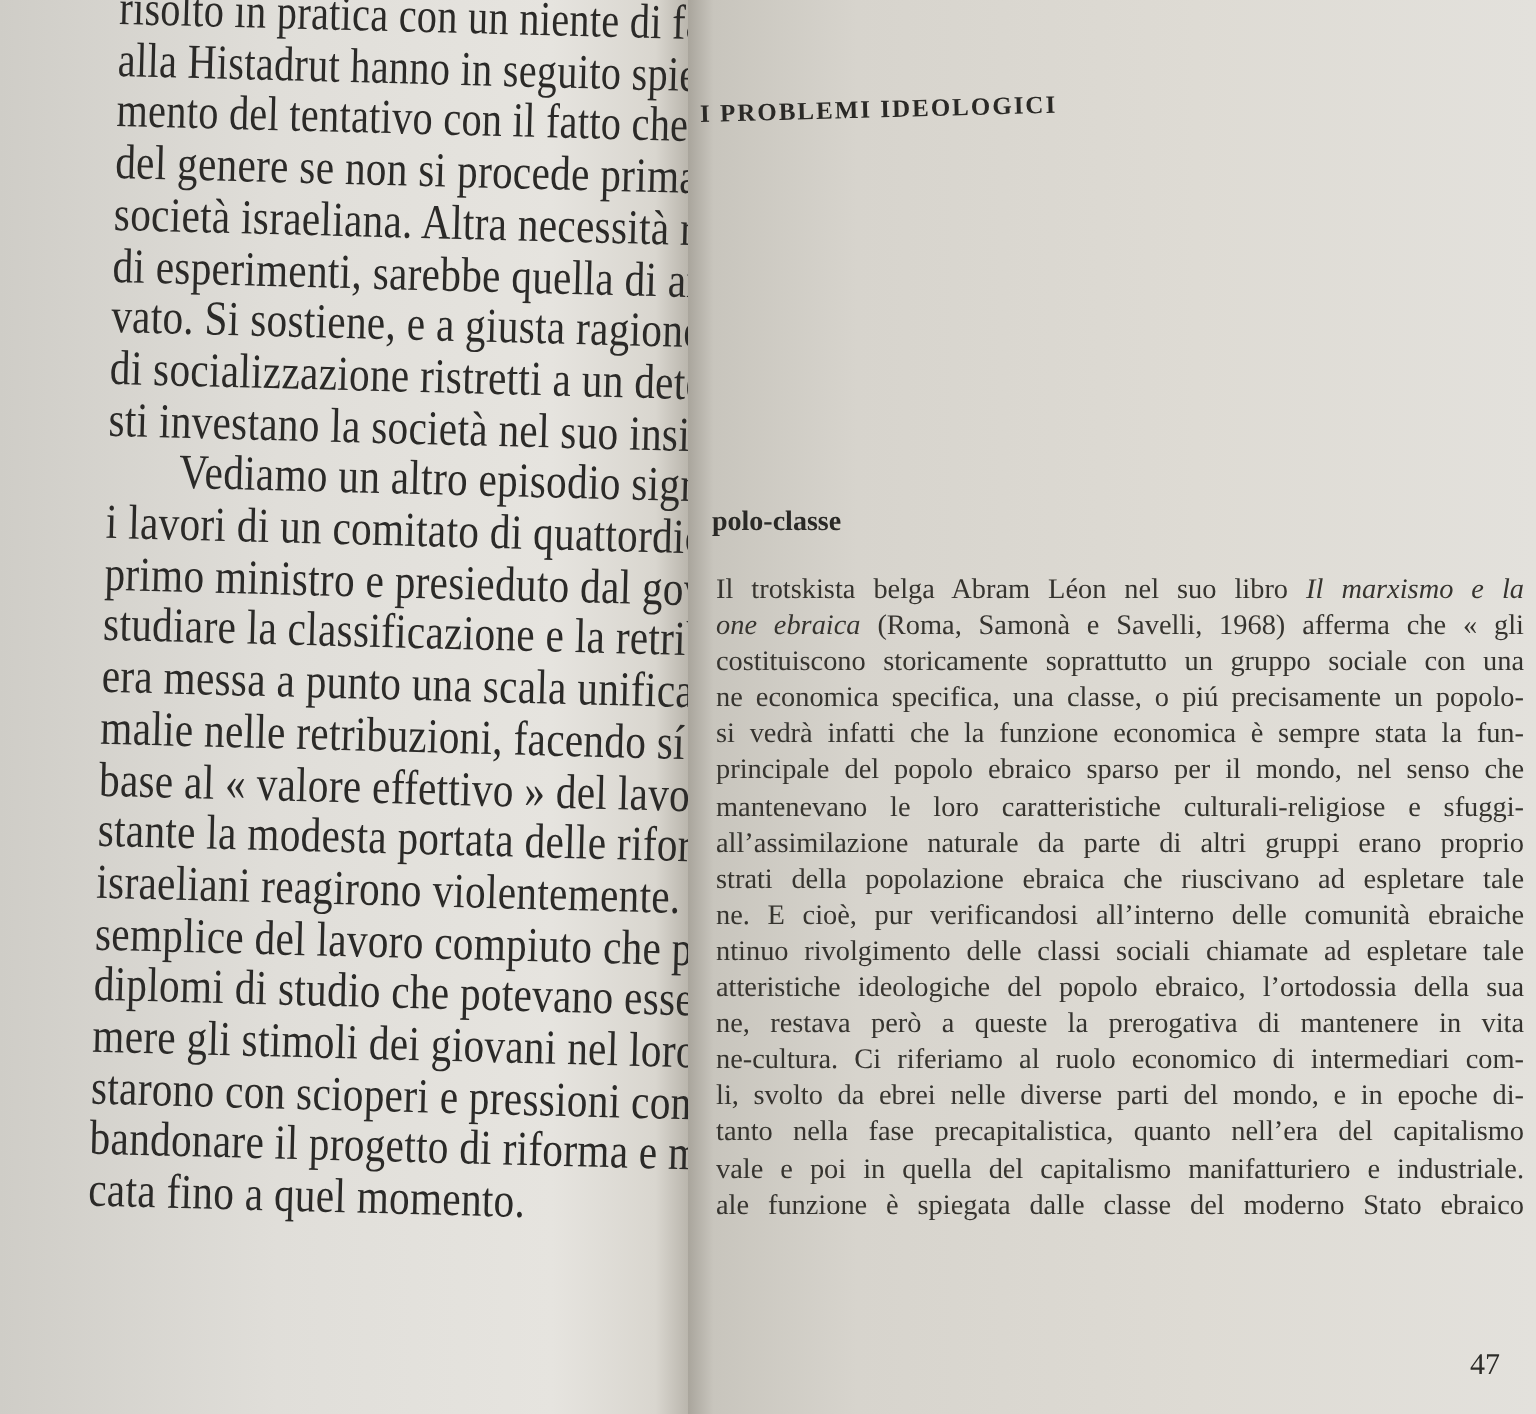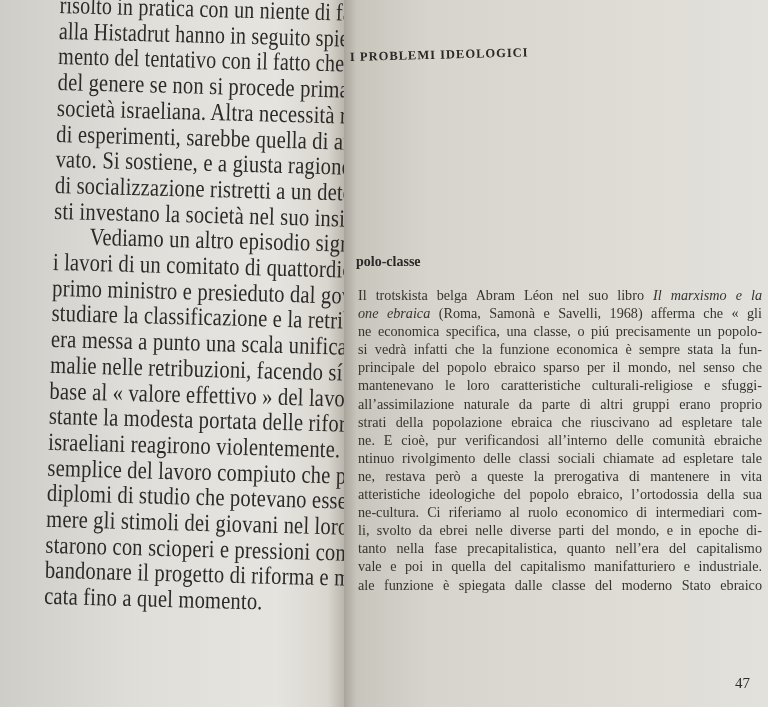--- a/index.html
+++ b/index.html
@@ -87,30 +87,31 @@
         <span class="left-line"><span class="squeeze" style="transform: scaleX(0.84);">cata fino a quel momento.</span></span>
       </div>
   </div>
 
   <div class="right-page">
     <div class="chapter-title">I PROBLEMI IDEOLOGICI</div>
     <div class="section-title">polo-classe</div>
     <div class="right-text" id="right-text">
         <span class="right-line"><span>Il trotskista belga Abram Léon nel suo libro </span><em>Il marxismo e la</em></span>
         <span class="right-line"><span></span><em>one ebraica</em><span> (Roma, Samonà e Savelli, 1968) afferma che « gli</span></span>
+        <span class="right-line"><span>costituiscono storicamente soprattutto un gruppo sociale con una</span></span>
         <span class="right-line"><span>ne economica specifica, una classe, o piú precisamente un popolo-</span></span>
         <span class="right-line"><span>si vedrà infatti che la funzione economica è sempre stata la fun-</span></span>
         <span class="right-line"><span>principale del popolo ebraico sparso per il mondo, nel senso che</span></span>
         <span class="right-line"><span>mantenevano le loro caratteristiche culturali-religiose e sfuggi-</span></span>
         <span class="right-line"><span>all’assimilazione naturale da parte di altri gruppi erano proprio</span></span>
         <span class="right-line"><span>strati della popolazione ebraica che riuscivano ad espletare tale</span></span>
         <span class="right-line"><span>ne. E cioè, pur verificandosi all’interno delle comunità ebraiche</span></span>
         <span class="right-line"><span>ntinuo rivolgimento delle classi sociali chiamate ad espletare tale</span></span>
+        <span class="right-line"><span>atteristiche ideologiche del popolo ebraico, l’ortodossia della sua</span></span>
         <span class="right-line"><span>ne, restava però a queste la prerogativa di mantenere in vita</span></span>
-        <span class="right-line"><span>atteristiche ideologiche del popolo ebraico, l’ortodossia della sua</span></span>
         <span class="right-line"><span>ne-cultura. Ci riferiamo al ruolo economico di intermediari com-</span></span>
         <span class="right-line"><span>li, svolto da ebrei nelle diverse parti del mondo, e in epoche di-</span></span>
         <span class="right-line"><span>tanto nella fase precapitalistica, quanto nell’era del capitalismo</span></span>
         <span class="right-line"><span>vale e poi in quella del capitalismo manifatturiero e industriale.</span></span>
         <span class="right-line"><span>ale funzione è spiegata dalle classe del moderno Stato ebraico</span></span>
       </div>
     <div class="page-number">47</div>
   </div>
 
 </div>

